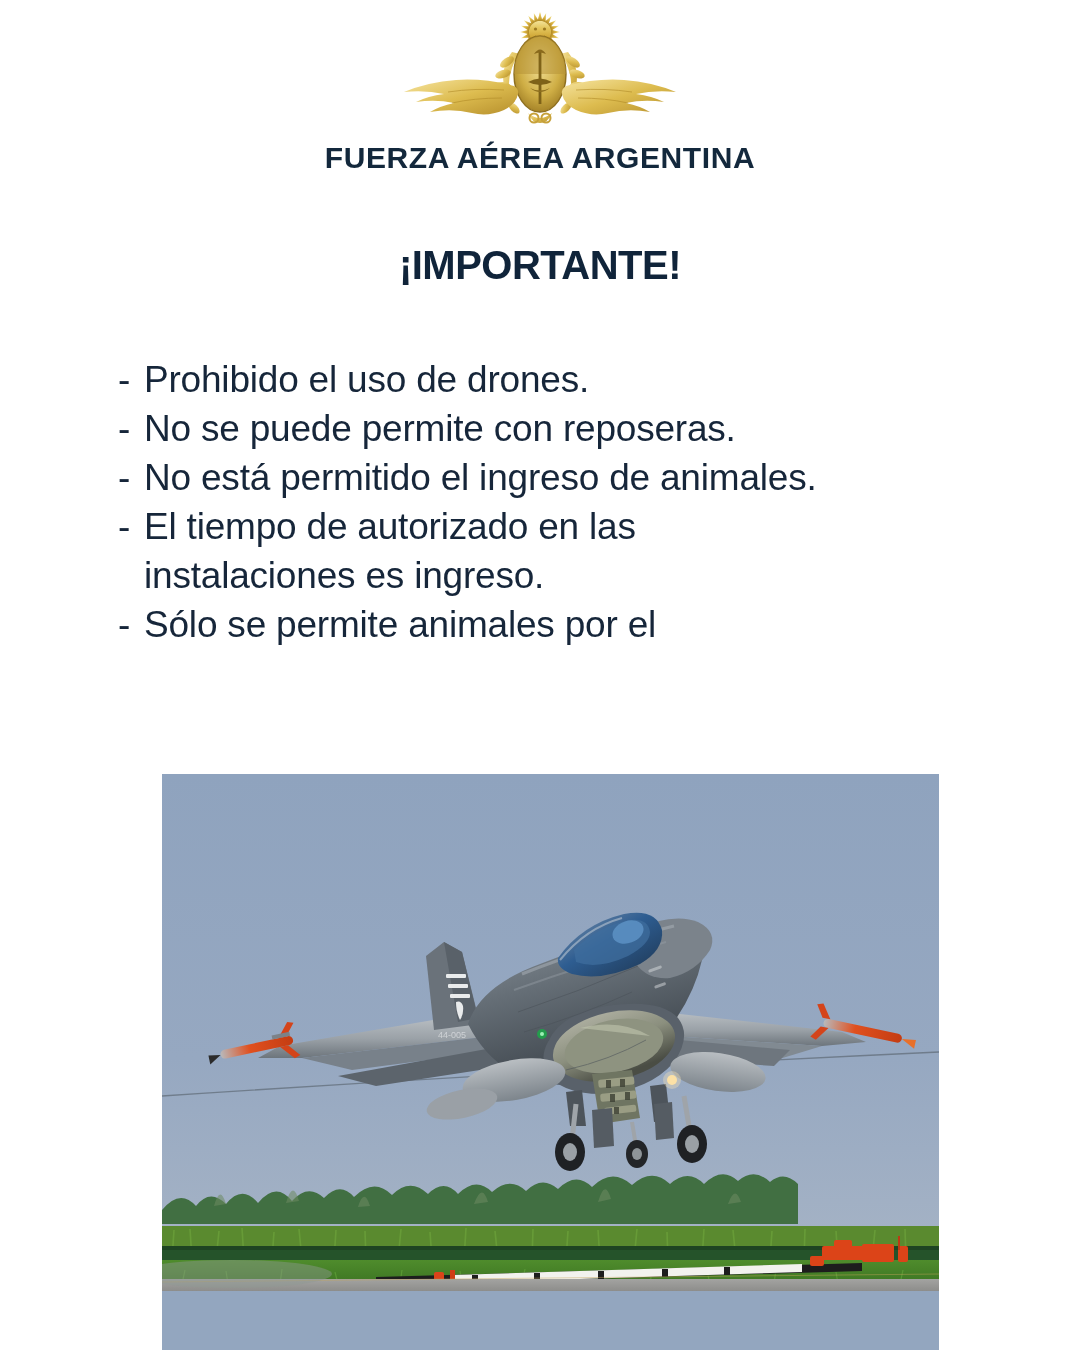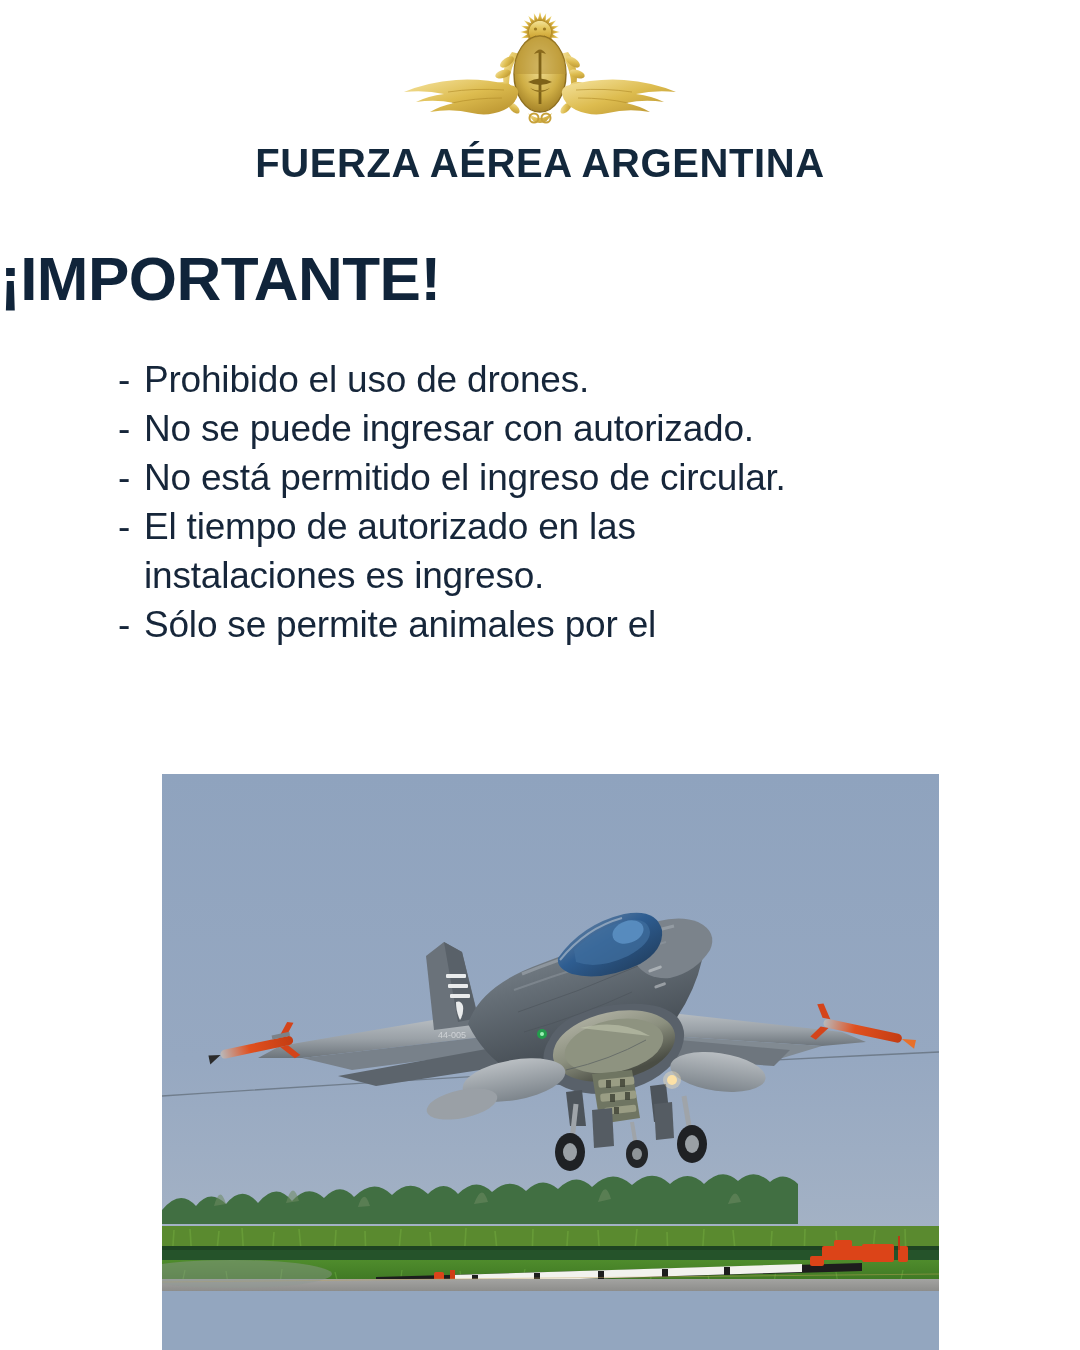--- a/index.html
+++ b/index.html
@@ -23,32 +23,33 @@
     display:flex; align-items:center; justify-content:center;
   }
   .emblem { width:300px; height:122px; display:block; }
 
   
   .org-name {
     position:absolute;
     left:0; top:141px; width:1080px;
     text-align:center;
     font-family:"Liberation Sans", sans-serif;
-    font-size:40px;
+    font-size:30px;
     font-weight:bold;
     letter-spacing:0.6px;
     color:#13283c;
   }
 
   
   .headline {
     position:absolute;
     left:0; top:243px; width:1080px;
+    text-align:center;
     font-family:"Liberation Sans", sans-serif;
-    font-size:62px;
+    font-size:40px;
     font-weight:bold;
     letter-spacing:-0.5px;
     color:#10243a;
   }
 
   
   .rules {
     position:absolute;
     left:118px; top:355px;
     width:900px;
@@ -185,25 +186,25 @@
 
   <div class="headline">¡IMPORTANTE!</div>
 
   <div class="rules">
     <div class="rule-line">
       <span class="rule-dash">-</span>
       <span class="rule-text">Prohibido el uso de drones.</span>
     </div>
     <div class="rule-line">
       <span class="rule-dash">-</span>
-      <span class="rule-text">No se puede ingresar con autorizado.</span>
+      <span class="rule-text">No se puede permite con reposeras.</span>
     </div>
     <div class="rule-line">
       <span class="rule-dash">-</span>
-      <span class="rule-text">No está permitido el ingreso de circular.</span>
+      <span class="rule-text">No está permitido el ingreso de animales.</span>
     </div>
     <div class="rule-line">
       <span class="rule-dash">-</span>
       <span class="rule-text">El tiempo de autorizado en las</span>
     </div>
     <div class="rule-line">
       <span class="rule-dash blank"></span>
       <span class="rule-text">instalaciones es ingreso.</span>
     </div>
     <div class="rule-line">

